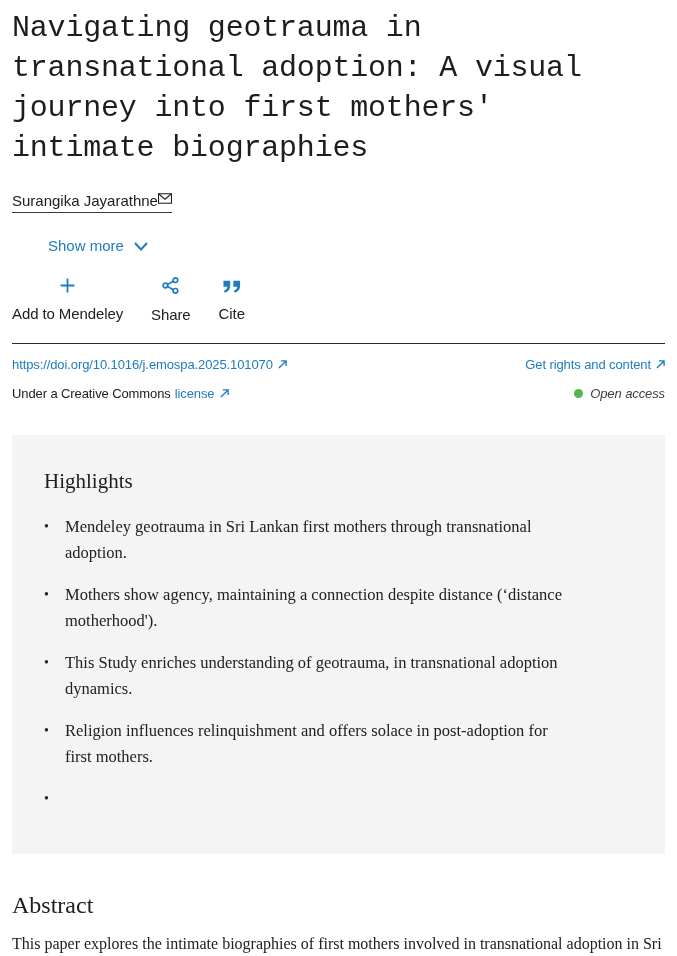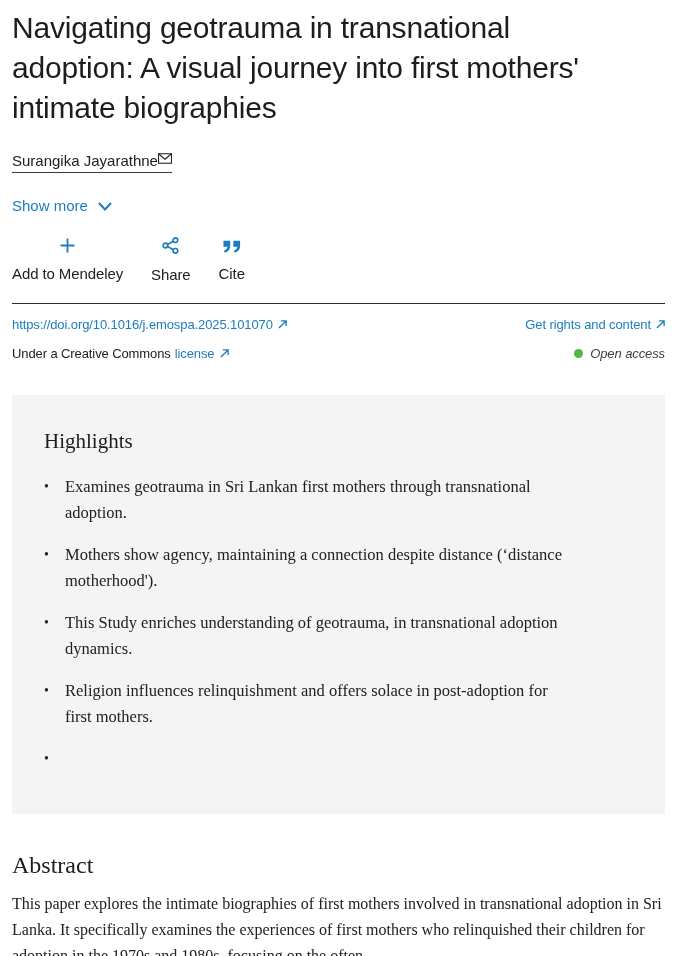--- a/index.html
+++ b/index.html
@@ -9,21 +9,21 @@
     height: 956px;
     overflow: hidden;
     background: #ffffff;
     font-family: "Liberation Sans", sans-serif;
     color: #212121;
   }
   .page { padding: 6px 12px 0 12px; }
 
   
   .article-title {
-    font-family: Liberation Sans, sans-serif;
+    font-family: Liberation Mono, monospace;
     font-weight: 400;
     font-size: 30px;
     line-height: 40px;
     color: #1d1d1d;
     margin: 2px 0 0 0;
     max-width: 600px;
     letter-spacing: -0.2px;
   }
 
   
@@ -46,20 +46,21 @@
     background: none;
     border: none;
     padding: 0;
     display: inline-flex;
     align-items: center;
     gap: 10px;
     font-family: "Liberation Sans", sans-serif;
     font-size: 15px;
     color: #1d7dbf;
     cursor: pointer;
+    margin-left: 36px;
   }
 
   
   .actions {
     margin-top: 22px;
     display: flex;
     align-items: center;
     gap: 28px;
   }
   .action-btn {
@@ -268,21 +269,21 @@
       <span class="oa-dot"></span>
       <span>Open access</span>
     </span>
   </div>
 
   <section class="highlights-panel">
     <h2 class="highlights-heading">Highlights</h2>
     <ul class="highlights-list">
       <li class="highlight-item">
         <span class="bullet"></span>
-        <span class="hl-text">Examines geotrauma in Sri Lankan first mothers through transnational adoption.</span>
+        <span class="hl-text">Mendeley geotrauma in Sri Lankan first mothers through transnational adoption.</span>
       </li>
       <li class="highlight-item">
         <span class="bullet"></span>
         <span class="hl-text">Mothers show agency, maintaining a connection despite distance (‘distance motherhood').</span>
       </li>
       <li class="highlight-item">
         <span class="bullet"></span>
         <span class="hl-text">This Study enriches understanding of geotrauma, in transnational adoption dynamics.</span>
       </li>
       <li class="highlight-item">

